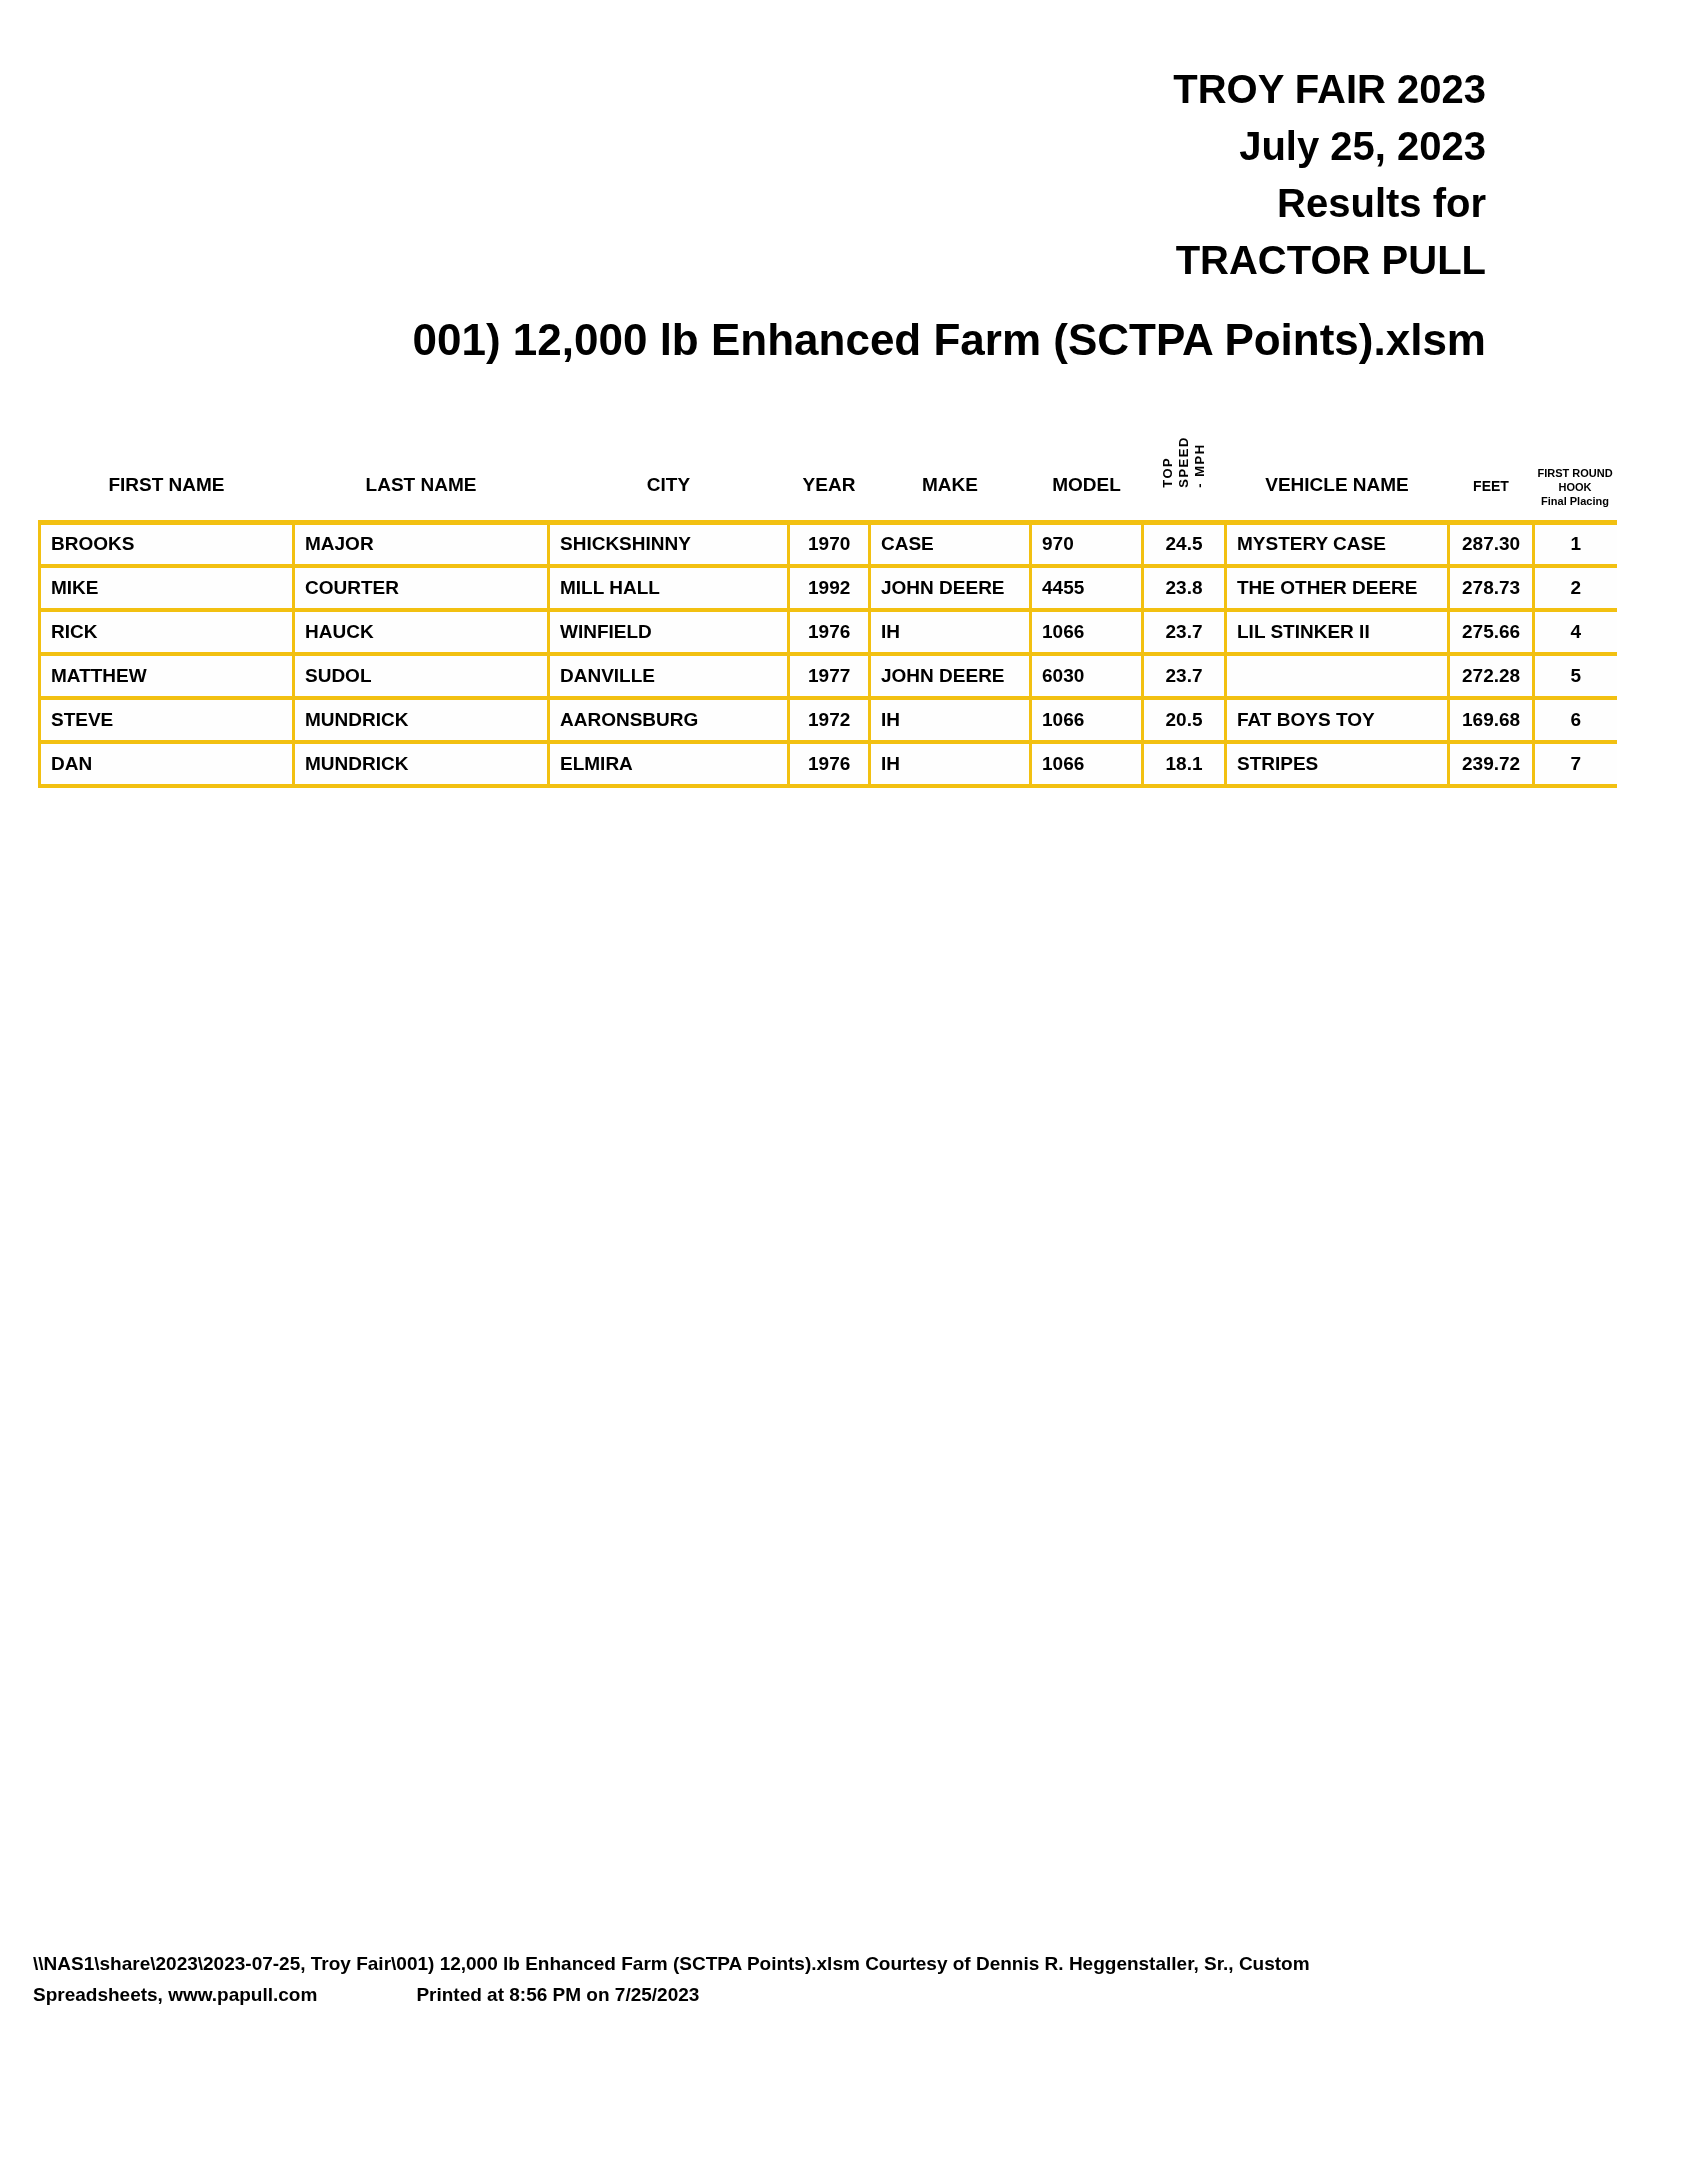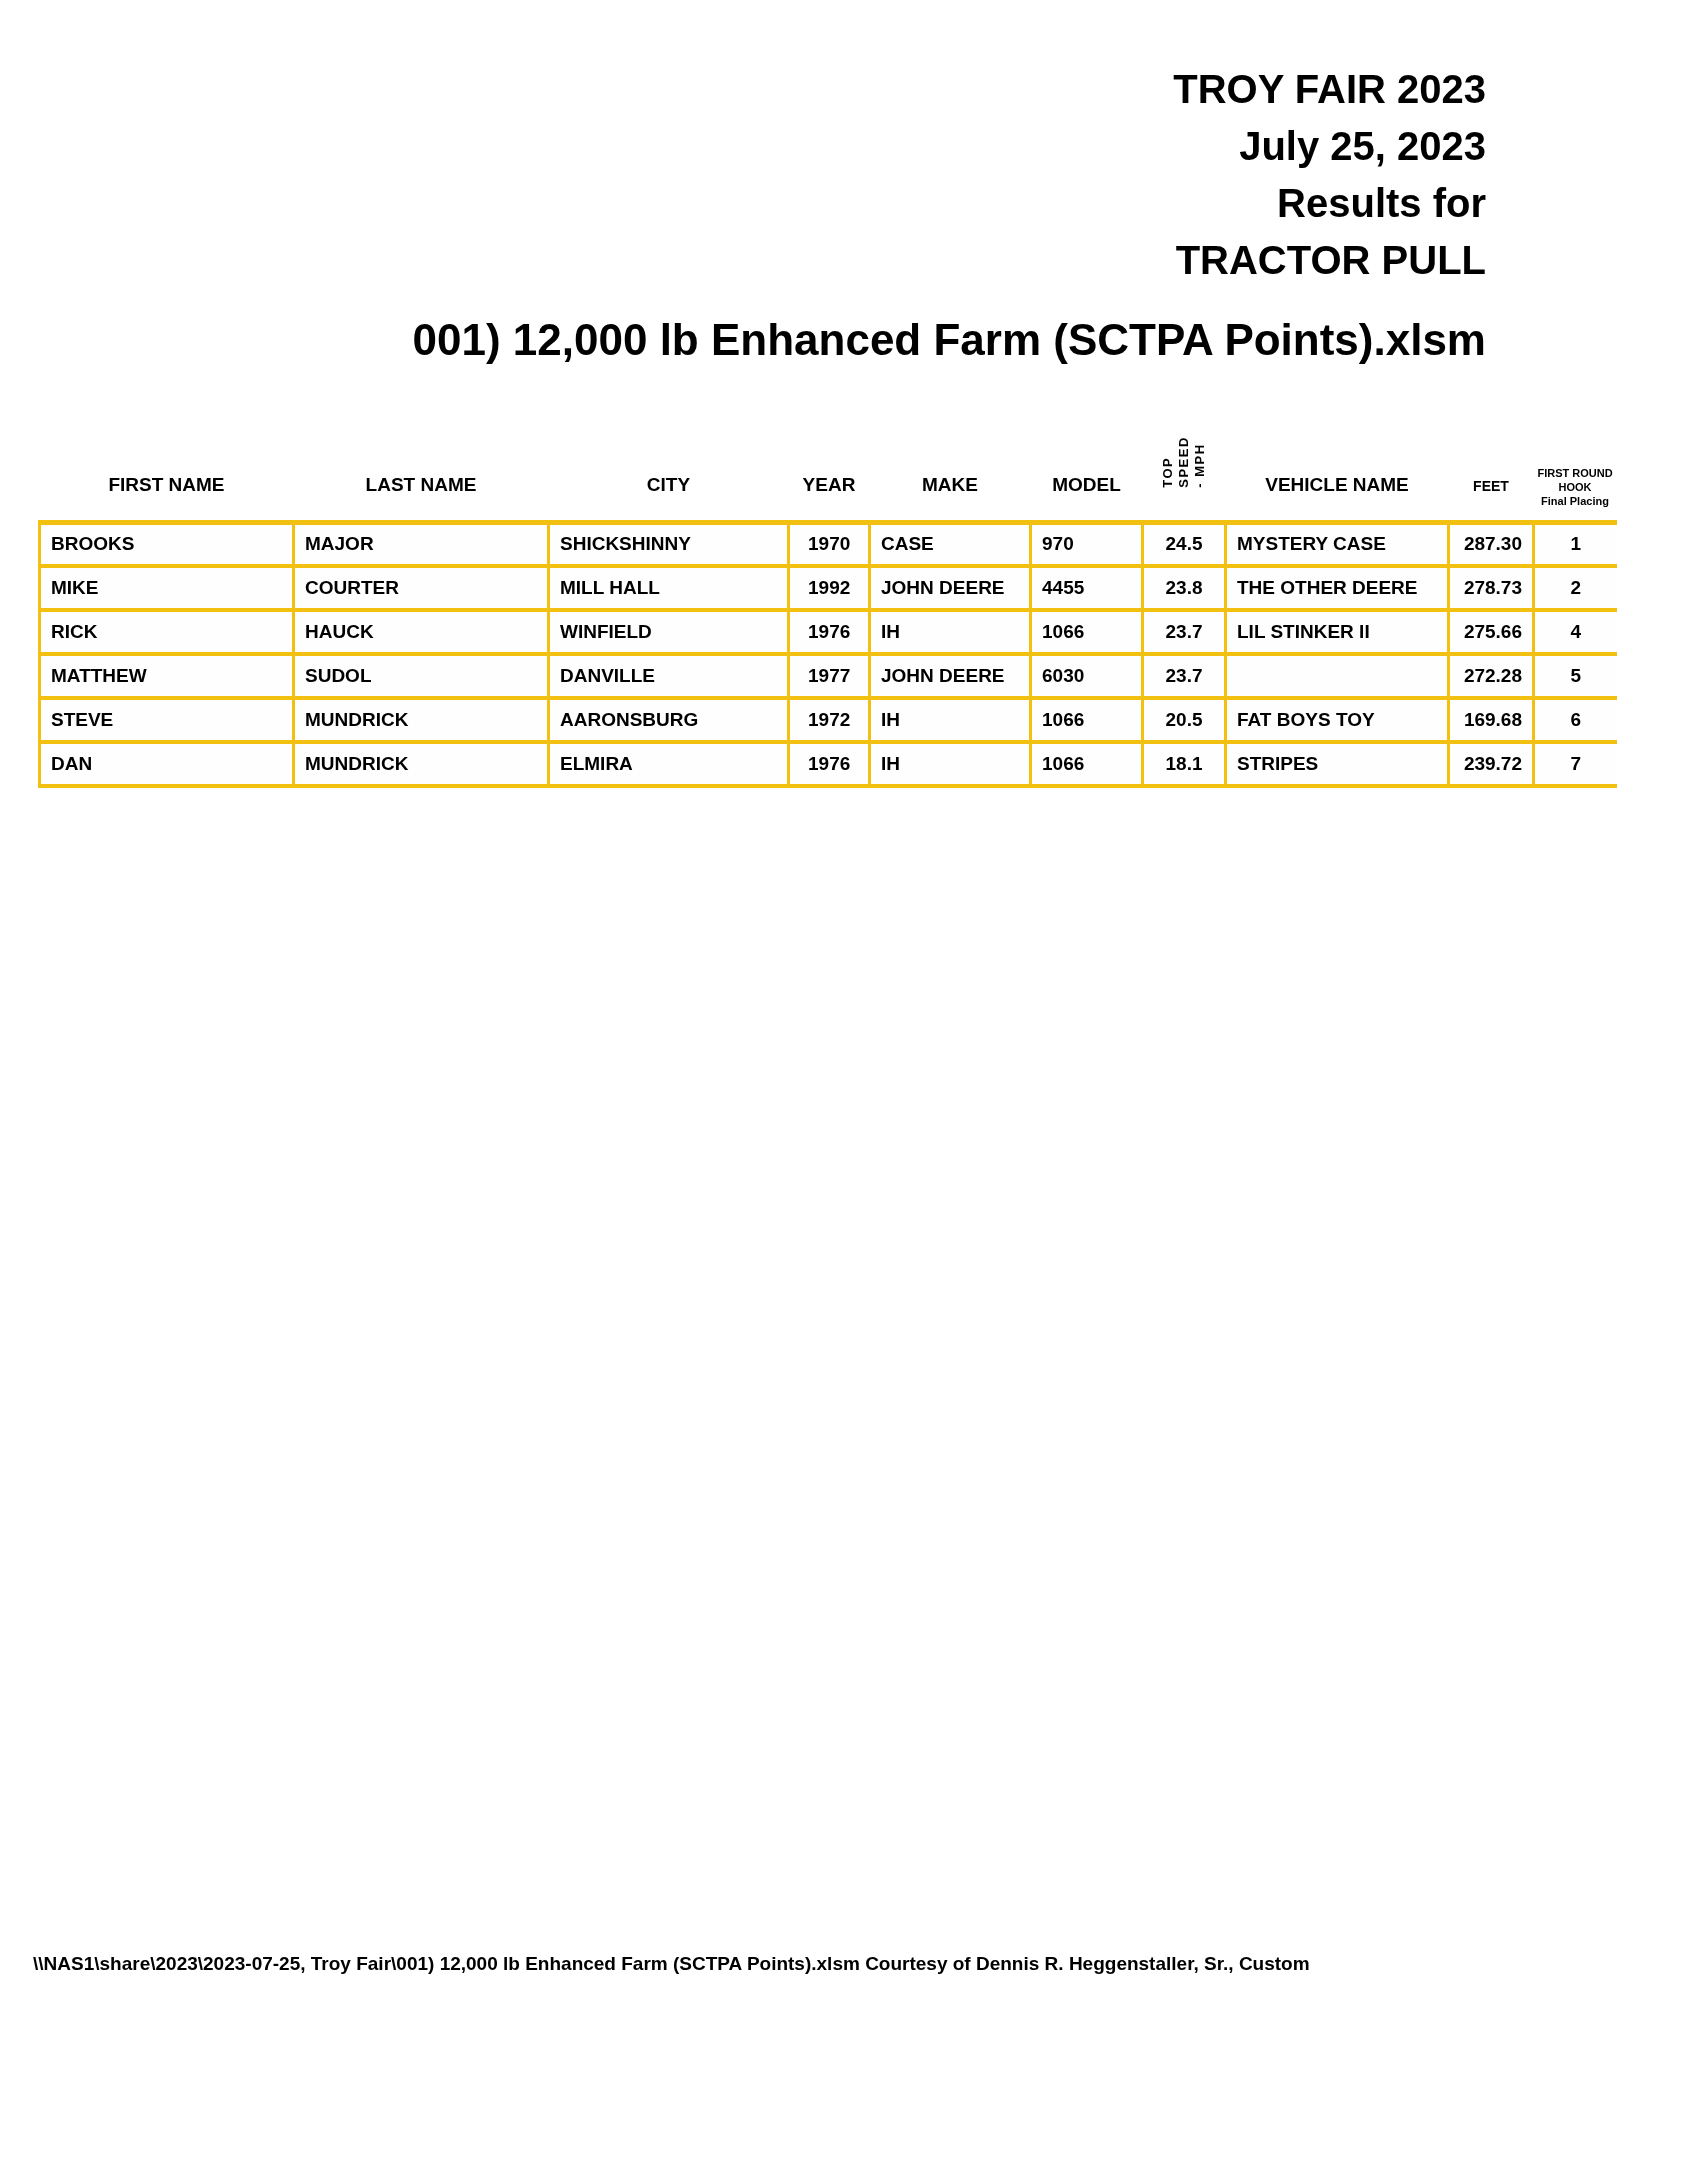--- a/index.html
+++ b/index.html
@@ -41,21 +41,21 @@
   }
   .results-table td {
     border:3px solid var(--accent);
     border-top-width:4px; border-bottom-width:4px;
     height:44px; font-size:19px; vertical-align:middle;
     background:#fefefe; padding:0 6px 0 10px; text-align:left;
     white-space:nowrap; overflow:hidden;
   }
   .results-table tbody tr:first-child td { border-top-width:5px; }
   .results-table td.c-center { text-align:center; padding:0 18px; }
-  .results-table td.c-right  { text-align:right; padding:0 10px 0 2px; }
+  .results-table td.c-right  { text-align:left; padding:0 10px 0 12px; }
   .results-table td.c-place  { border-right:none; }
 
   
   .footer {
     position:absolute; left:33px; top:1948px; width:1624px;
     font-size:19px; line-height:31px; white-space:nowrap;
   }
   .footer .printed { display:inline-block; margin-left:99px; }
 </style>
 </head>
@@ -176,14 +176,17 @@
     <td class="c-center">18.1</td>
     <td>STRIPES</td>
     <td class="c-right">239.72</td>
     <td class="c-center c-place">7</td>
   </tr>
     </tbody>
 </table>
 
 <div class="footer">
   <div>\\NAS1\share\2023\2023-07-25, Troy Fair\001) 12,000 lb Enhanced Farm (SCTPA Points).xlsm  Courtesy of Dennis R. Heggenstaller, Sr., Custom</div>
+  <div>
+    <span>Spreadsheets, www.papull.com</span><span class="printed">Printed at 8:56 PM on 7/25/2023</span>
+  </div>
 </div>
 
 
 </body></html>

